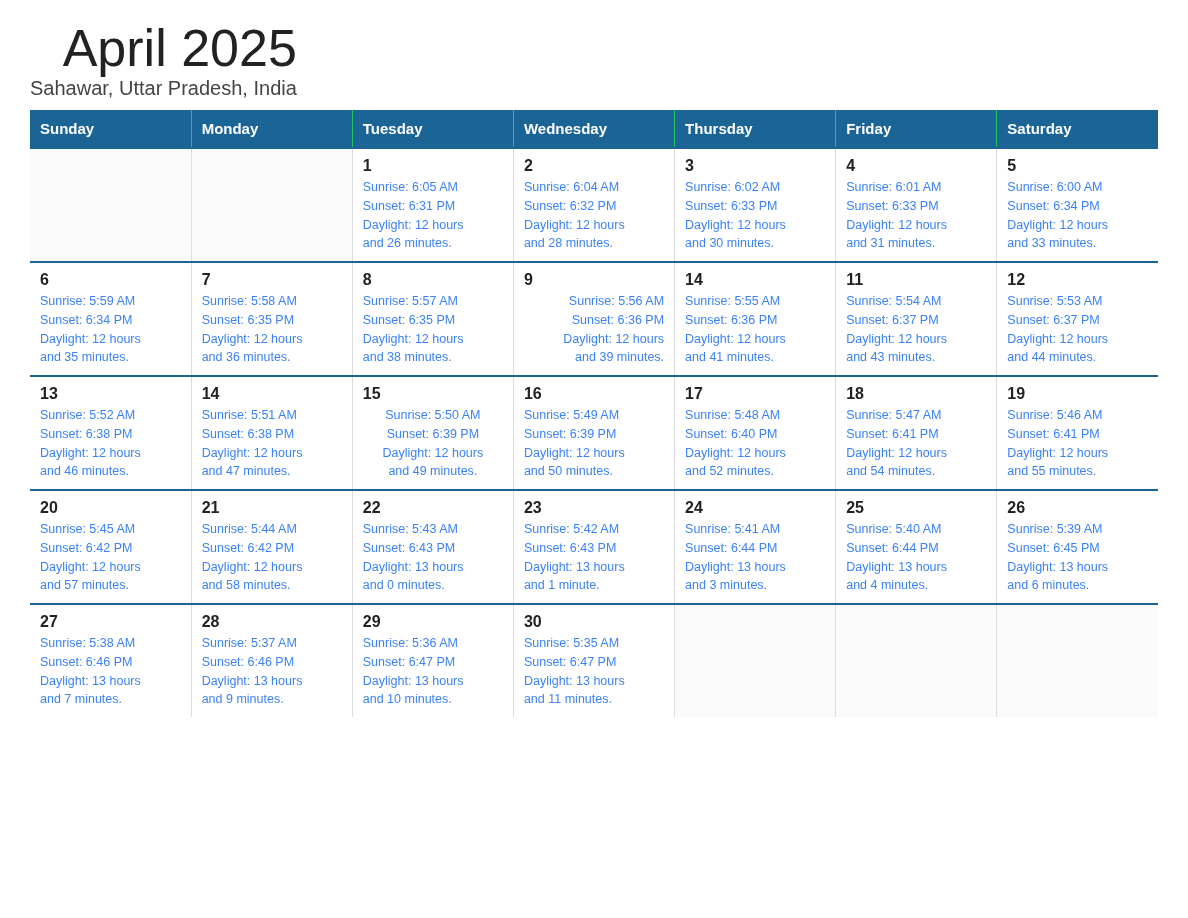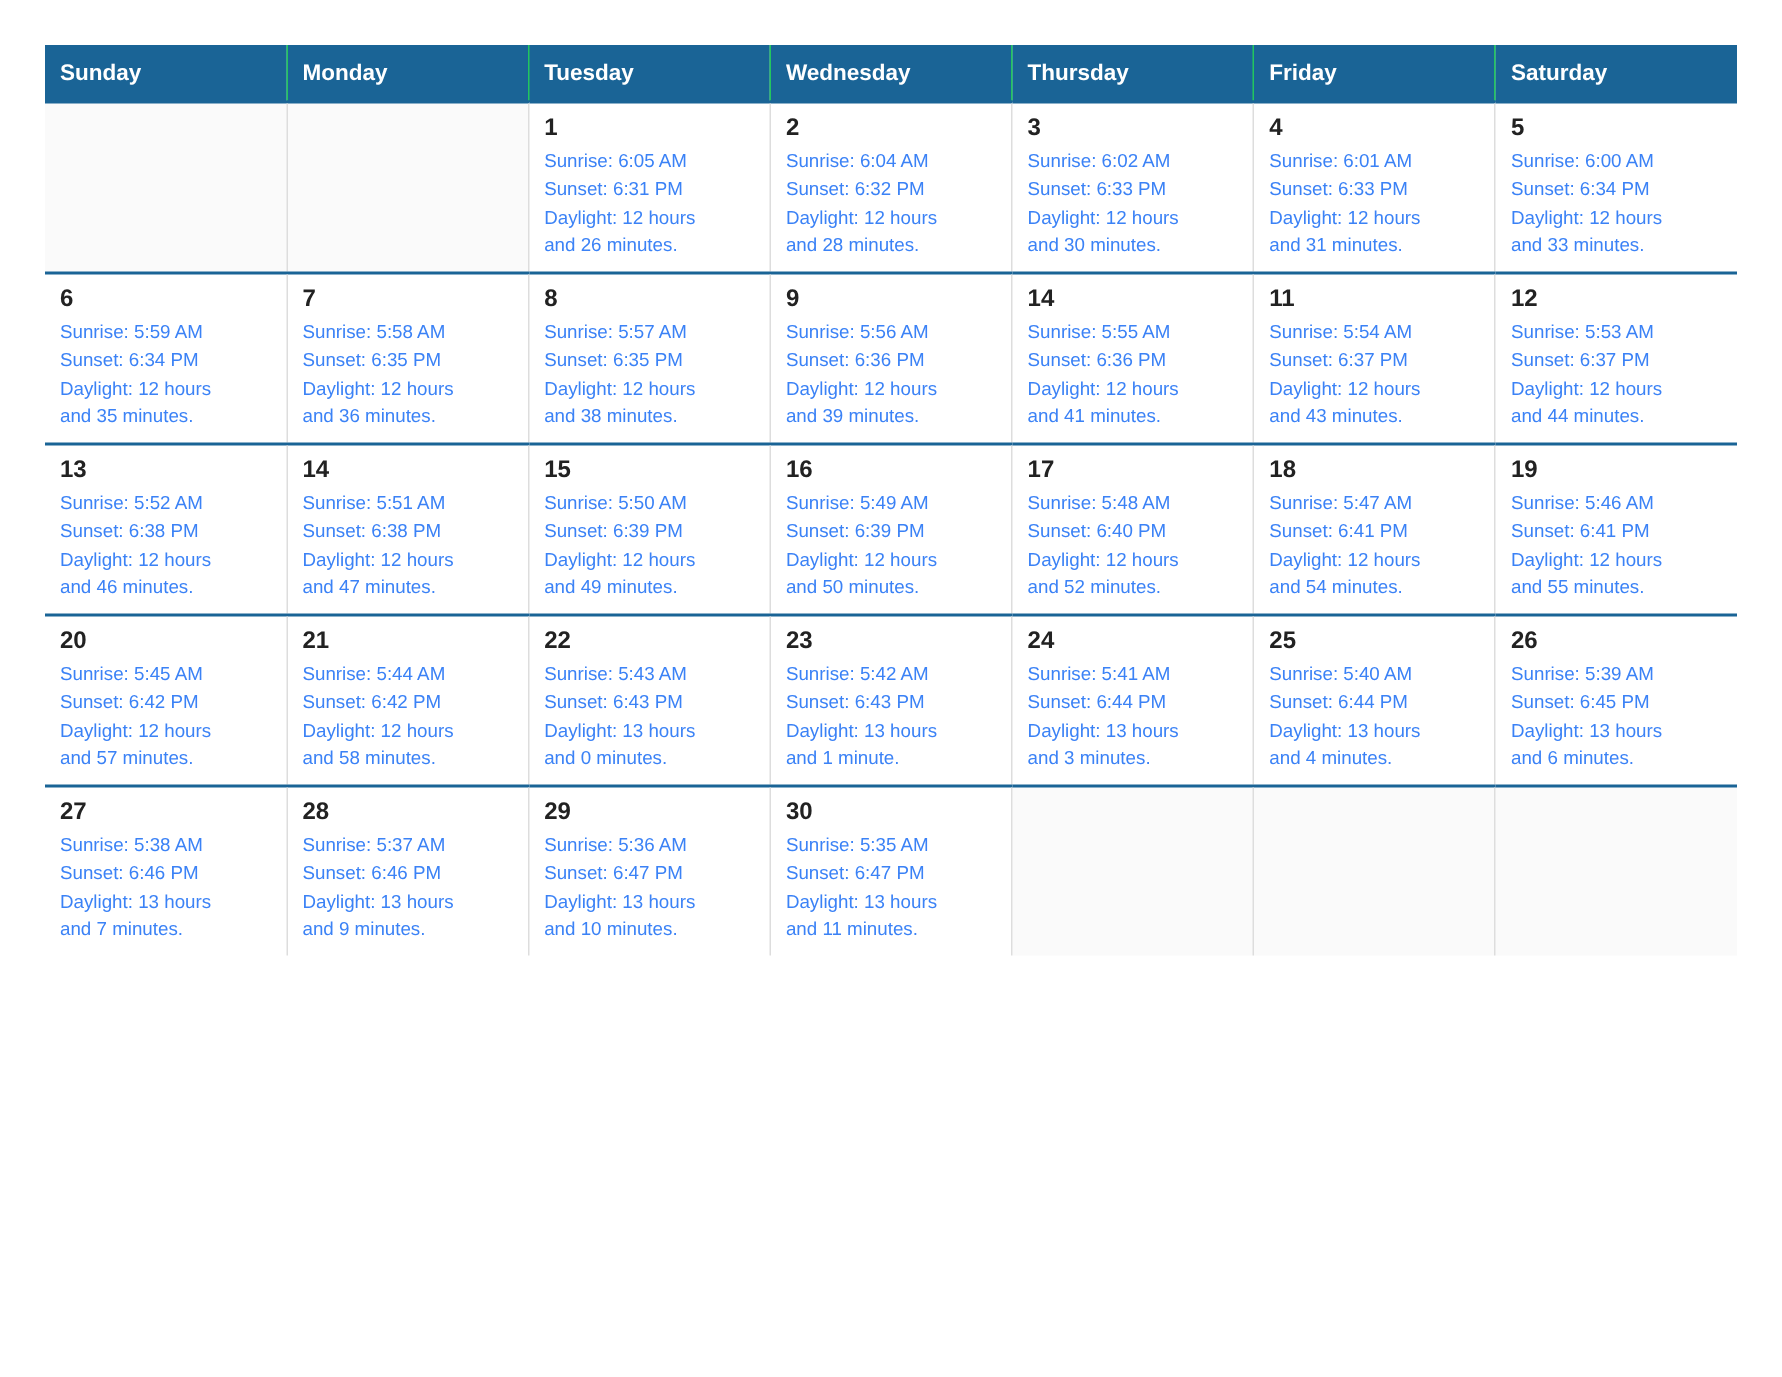--- a/index.html
+++ b/index.html
@@ -92,20 +92,24 @@
       line-height: 1.5;
     }
     .empty {
       background: #fafafa;
     }
   </style>
 </head>
 <body>
 
 <div class="header">
+  <div class="title-block">
+    <h1>April 2025</h1>
+    <h2>Sahawar, Uttar Pradesh, India</h2>
+  </div>
 </div>
 
 <table class="calendar">
   <thead>
     <tr>
     <th>Sunday</th>
         <th>Monday</th>
         <th>Tuesday</th>
         <th>Wednesday</th>
         <th>Thursday</th>
@@ -170,21 +174,21 @@
         </td>
         <td>
           <span class="day-number">8</span>
           <div class="day-info" style="white-space: pre-line;">Sunrise: 5:57 AM
 Sunset: 6:35 PM
 Daylight: 12 hours
 and 38 minutes.</div>
         </td>
         <td>
           <span class="day-number">9</span>
-          <div class="day-info" style="white-space: pre-line;">Sunrise: 5:56 AM
+          <div class="day-info" style="white-space: pre-line; text-align: right;">Sunrise: 5:56 AM
 Sunset: 6:36 PM
 Daylight: 12 hours
 and 39 minutes.</div>
         </td>
         <td>
           <span class="day-number">14</span>
           <div class="day-info" style="white-space: pre-line;">Sunrise: 5:55 AM
 Sunset: 6:36 PM
 Daylight: 12 hours
 and 41 minutes.</div>
@@ -214,21 +218,21 @@
         </td>
         <td>
           <span class="day-number">14</span>
           <div class="day-info" style="white-space: pre-line;">Sunrise: 5:51 AM
 Sunset: 6:38 PM
 Daylight: 12 hours
 and 47 minutes.</div>
         </td>
         <td>
           <span class="day-number">15</span>
-          <div class="day-info" style="white-space: pre-line;">Sunrise: 5:50 AM
+          <div class="day-info" style="white-space: pre-line; text-align: center;">Sunrise: 5:50 AM
 Sunset: 6:39 PM
 Daylight: 12 hours
 and 49 minutes.</div>
         </td>
         <td>
           <span class="day-number">16</span>
           <div class="day-info" style="white-space: pre-line;">Sunrise: 5:49 AM
 Sunset: 6:39 PM
 Daylight: 12 hours
 and 50 minutes.</div>

